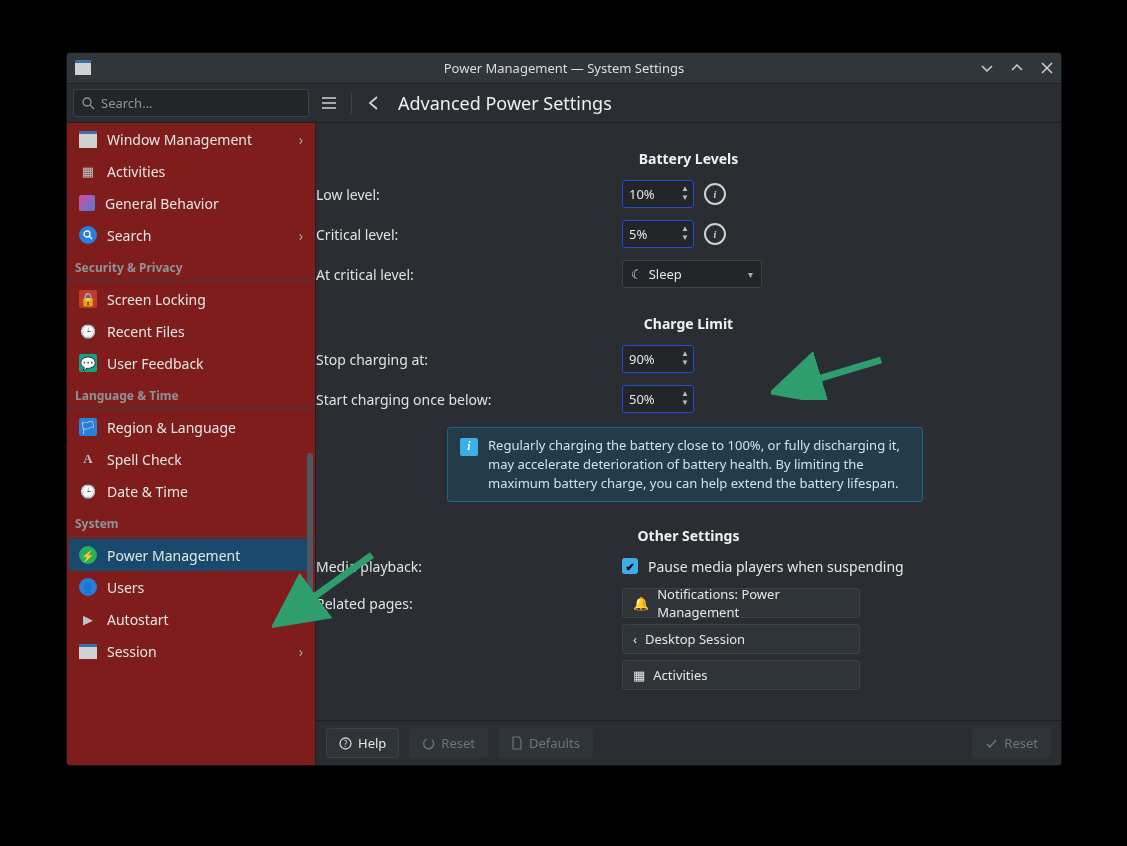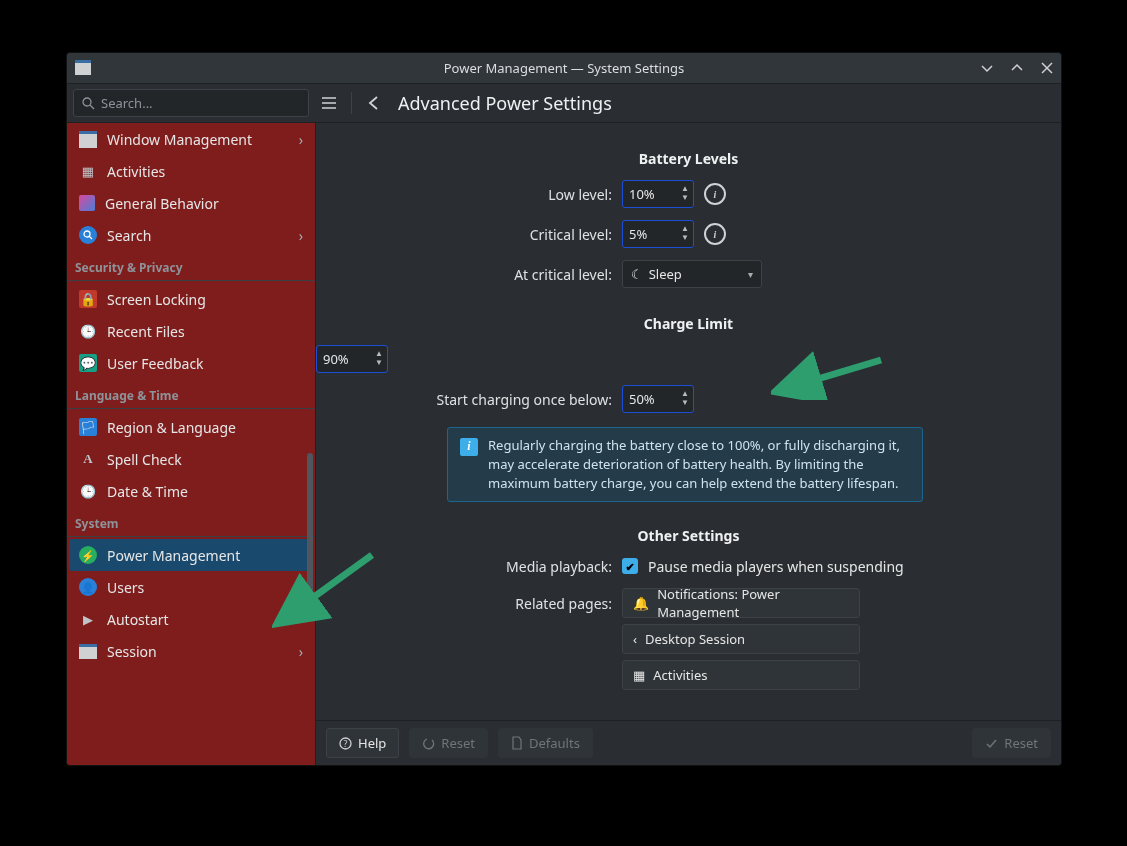--- a/index.html
+++ b/index.html
@@ -21,21 +21,21 @@
   .sidebar .scroll{position:absolute;right:2px;top:330px;width:6px;height:160px;background:#4f565d;border-radius:3px;}
   .group-label{color:#8e9399;font-size:12px;font-weight:bold;padding:8px 8px 4px 8px;border-bottom:1px solid #3a3f45;margin:0 0 2px 0;}
   .item{height:32px;display:flex;align-items:center;padding:0 10px;gap:10px;color:#e6e6e6;border-radius:3px;margin:0 2px;}
   .item.sel{background:#194a6e;}
   .item .arrow{margin-left:auto;color:#a8acb1;}
   .item .ico{width:18px;height:18px;display:flex;align-items:center;justify-content:center;font-size:13px;}
   .main{flex:1;background:#2a2e32;display:flex;flex-direction:column;min-width:0;}
   .content{flex:1;overflow:auto;padding-top:22px;}
   .section-title{font-weight:bold;text-align:center;color:#eff0f1;margin:4px 0 12px 0;}
   .row{display:flex;align-items:center;justify-content:flex-start;margin:4px 0 12px 0;gap:10px;}
-  .row .lbl{width:296px;text-align:right;color:#dfe1e3;}
+  .row .lbl{width:296px;text-align:left;color:#dfe1e3;}
   .row .ctrl{display:flex;align-items:center;gap:10px;}
   .spin{background:#232629;border:1px solid #1d4ed8;border-radius:3px;height:26px;width:58px;display:flex;align-items:center;padding:0 6px;color:#e6e6e6;font-size:13px;position:relative;}
   .spin .arrows{position:absolute;right:4px;top:2px;display:flex;flex-direction:column;line-height:9px;font-size:8px;color:#b8bbbf;}
   .infoico{width:18px;height:18px;border:2px solid #cfd1d3;border-radius:50%;display:flex;align-items:center;justify-content:center;font-size:10px;color:#cfd1d3;font-family:Georgia,serif;font-style:italic;font-weight:bold;}
   .combo{background:#232629;border:1px solid #3d4248;border-radius:3px;height:26px;width:122px;display:flex;align-items:center;padding:0 8px;color:#e6e6e6;font-size:13px;justify-content:space-between;}
   .combo .caret{color:#a8acb1;font-size:10px;}
   .msgbox{width:450px;margin:14px 0 24px 131px;border:1px solid #1b668e;background:#243b4a;border-radius:3px;display:flex;gap:10px;padding:8px 12px;color:#cfe3ee;font-size:13px;line-height:1.45;}
   .msgbox .mi{flex-shrink:0;width:18px;height:18px;background:#3daee9;border-radius:2px;display:flex;align-items:center;justify-content:center;color:#fff;font-family:Georgia,serif;font-style:italic;font-weight:bold;font-size:12px;margin-top:2px;}
   .linkbtn{background:#2f3438;border:1px solid #3d4248;border-radius:3px;height:28px;display:flex;align-items:center;padding:0 10px;color:#e6e6e6;font-size:13px;gap:8px;}
   .linkbtn + .linkbtn{margin-top:6px;}
@@ -234,20 +234,21 @@
                     <span>☾</span>
                     <span>Sleep</span>
                   </span>
               <span class="caret">▾</span>
             </div>
           </div>
         </div>
 
         <div class="section-title" style="margin-top:26px">Charge Limit</div>
         <div class="row">
+          <div class="lbl">Stop charging at:</div>
           <div class="ctrl">
                 <div class="spin">
                   <span>90%</span>
                   <span class="arrows">▲<br>▼</span>
                 </div>
               </div>
         </div>
         <div class="row">
           <div class="lbl">Start charging once below:</div>
           <div class="ctrl">

